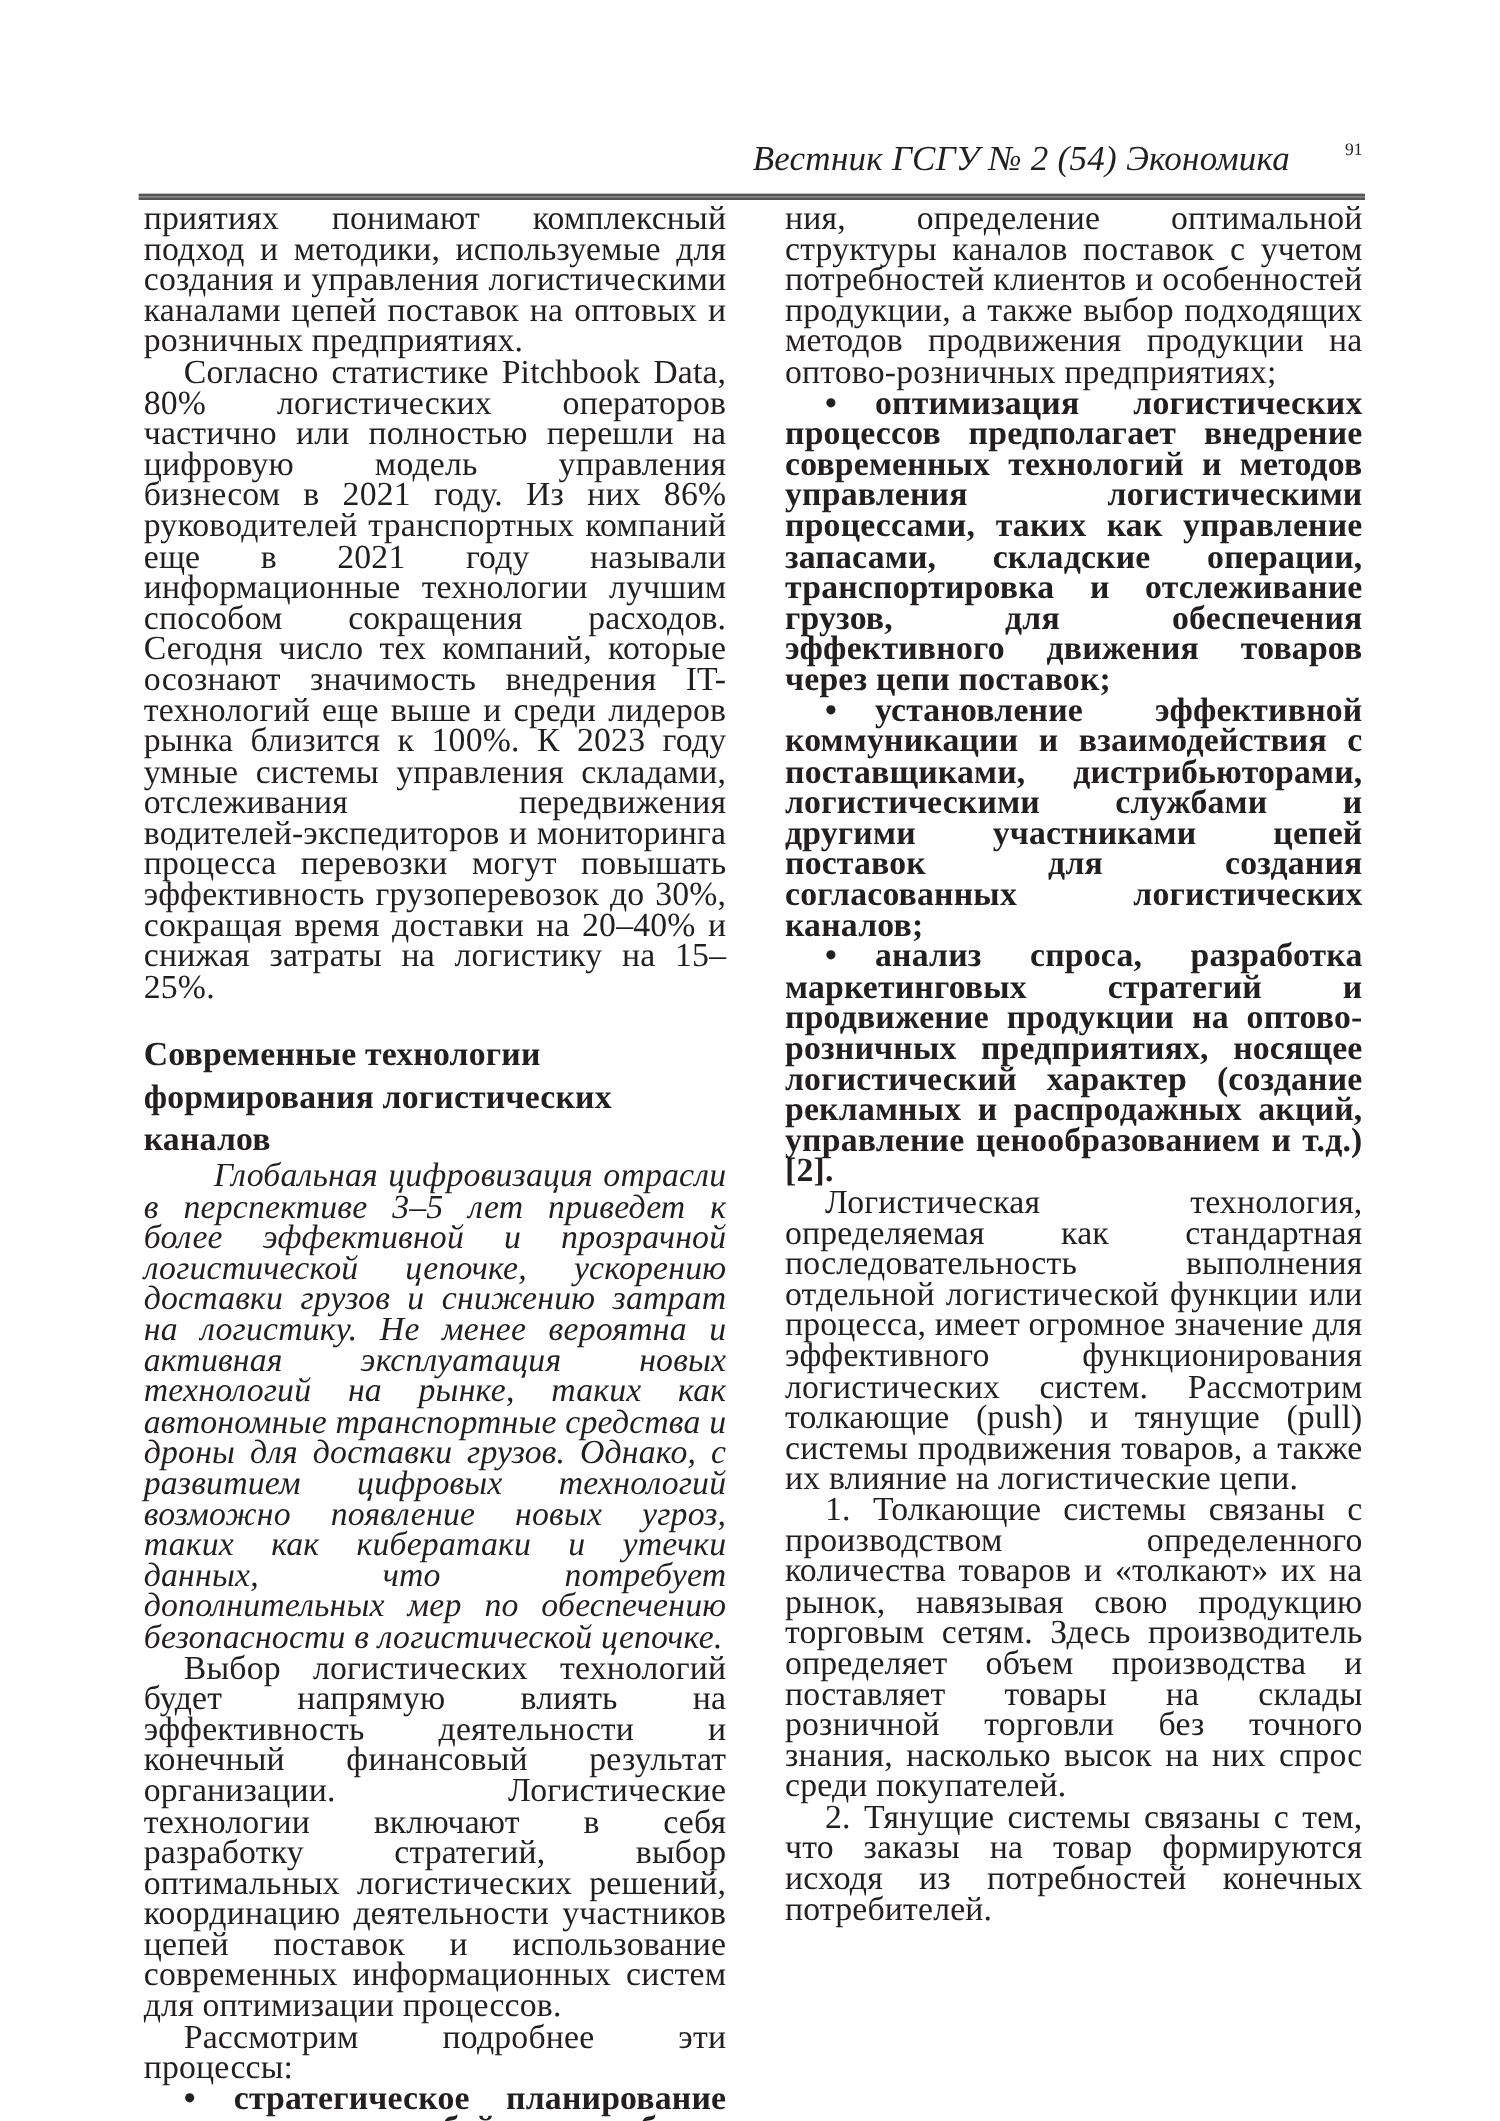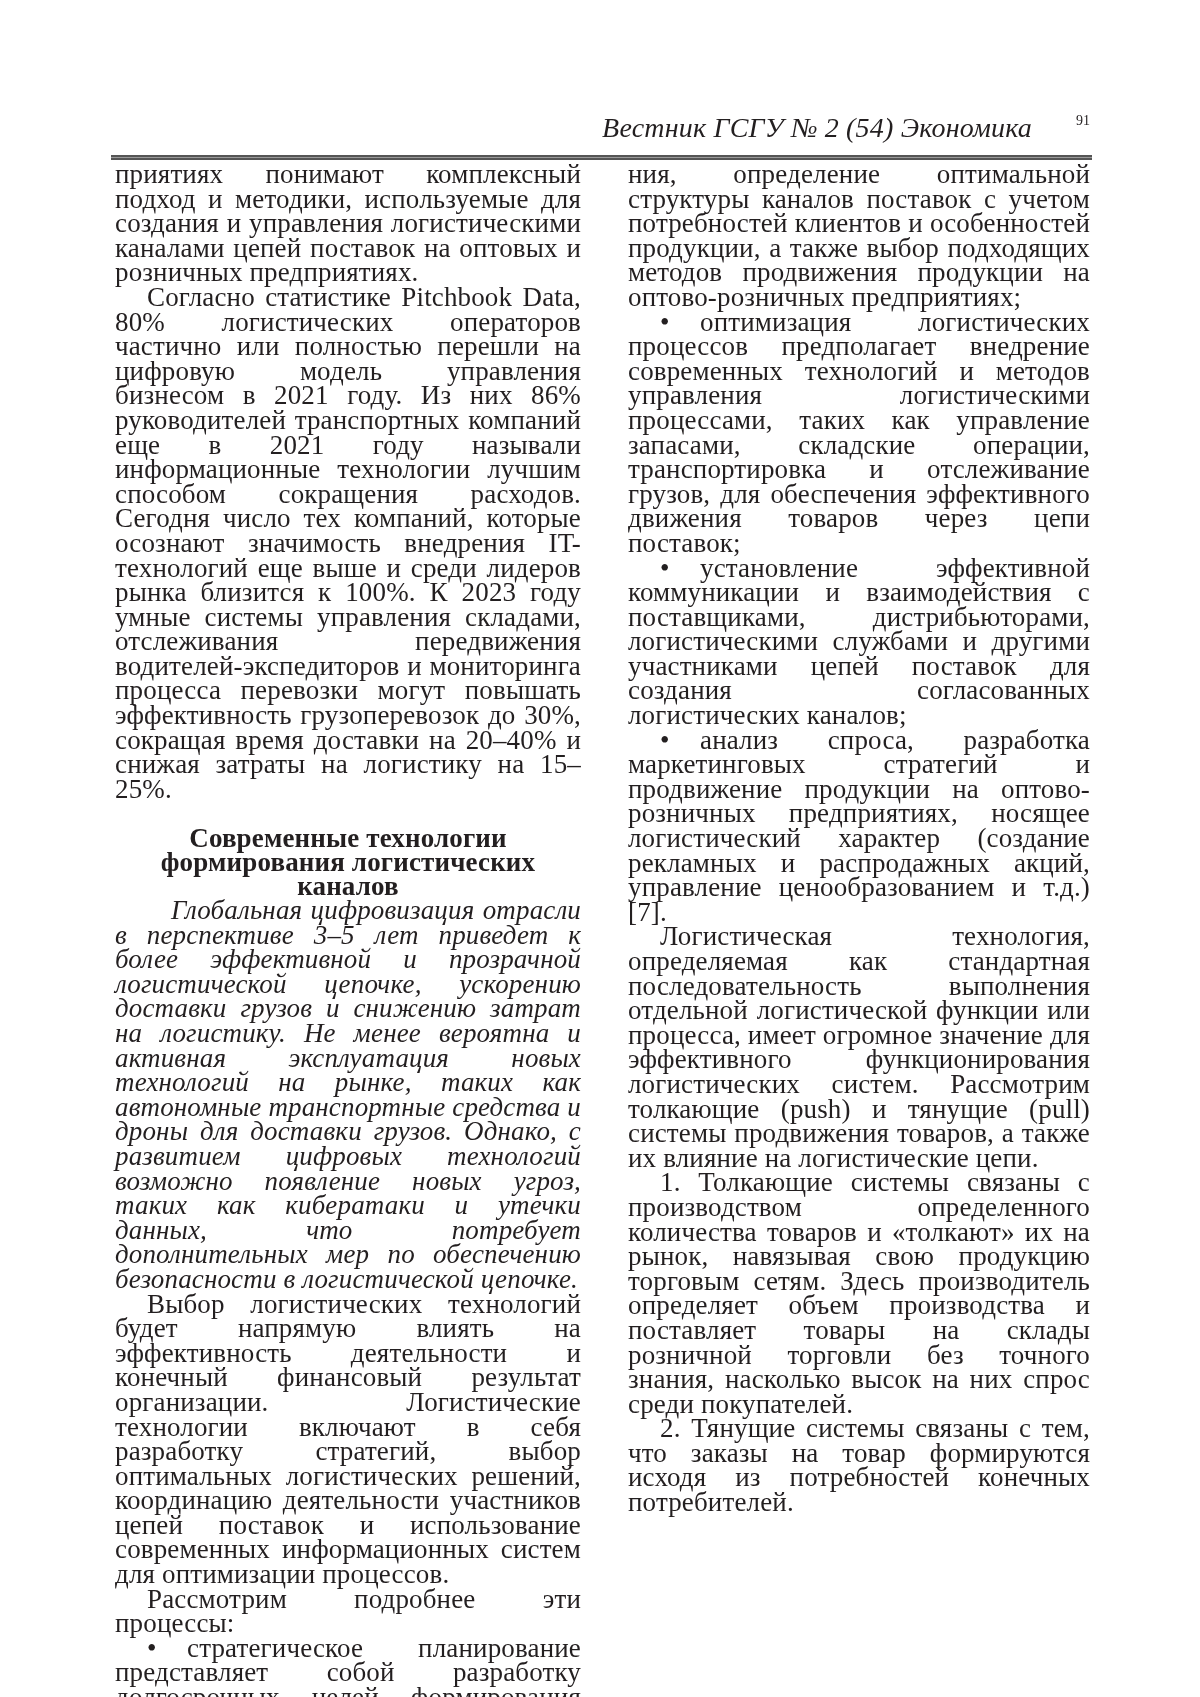--- a/index.html
+++ b/index.html
@@ -13,24 +13,24 @@
   .rule { position: absolute; left: 111px; width: 981px; top: 155px; height: 5px;
           border-top: 2px solid #555; border-bottom: 2px solid #555; box-sizing: border-box;
           background: #9a9a9a; }
   .col { position: absolute; top: 162px; font-size: 19px; line-height: 24.6px;
          font-family: "Liberation Serif", "DejaVu Serif", serif; text-align: justify; }
   .col.left { left: 115px; width: 466px; }
   .col.right { left: 628px; width: 462px; }
   .col p { margin: 0; font-size: 27px; letter-spacing: 0.15px; hyphens: manual; }
   .col p.ind { text-indent: 32px; }
   .col p.ind2 { text-indent: 56px; }
-  .col p.bullet { text-indent: 32px; }
+  .col p.bullet { text-indent: 32px; font-weight: bold; }
   .col p.bullet .dot { display: inline-block; width: 40px; text-indent: 0; }
-  .heading { margin: 24.6px 0 0 0 !important; font-weight: bold; text-align: center;
-             font-size: 20.5px; line-height: 24px; }
+  .heading { margin: 24.6px 0 0 0 !important; font-weight: bold; text-align: left;
+             font-size: 20.5px; line-height: 34px; }
   .heading + p { margin-top: 0; font-style: italic; }
 </style>
 </head>
 <body>
 
 <div class="header">
   <span class="header-title">Вестник ГСГУ № 2 (54) Экономика</span>
   <span class="header-page">91</span>
 </div>
 <div class="rule"></div>
@@ -42,17 +42,17 @@
   <p class="ind2">Глобальная цифровизация отрасли в перспективе 3–5 лет приведет к более эффективной и прозрачной логистической цепочке, ускорению доставки грузов и снижению затрат на логистику. Не менее вероятна и активная эксплуатация новых технологий на рынке, таких как автономные транспортные средства и дроны для доставки грузов. Однако, с развитием цифровых технологий возможно появление новых угроз, таких как кибератаки и утечки данных, что потребует дополнительных мер по обеспечению безопасности в логистической цепочке.</p>
   <p class="ind">Выбор логистических технологий будет напрямую влиять на эффективность деятельности и конечный финансовый результат организации. Логистические технологии включают в себя разработку стратегий, выбор оптимальных логистических решений, координацию деятельности участников цепей поставок и использование современных информационных систем для оптимизации процессов.</p>
   <p class="ind">Рассмотрим подробнее эти процессы:</p>
   <p class="bullet"><span class="dot">•</span><span>стратегическое планирование представляет собой разработку долгосрочных целей формирования каналов распределе-</span></p>
 </div>
 
 <div class="col right">
   <p>ния, определение оптимальной структуры каналов поставок с учетом потребностей клиентов и особенностей продукции, а также выбор подходящих методов продвижения продукции на оптово-розничных предприятиях;</p>
   <p class="bullet"><span class="dot">•</span><span>оптимизация логистических процессов предполагает внедрение современных технологий и методов управления логистическими процессами, таких как управление запасами, складские операции, транспортировка и отслеживание грузов, для обеспечения эффективного движения товаров через цепи поставок;</span></p>
   <p class="bullet"><span class="dot">•</span><span>установление эффективной коммуникации и взаимодействия с поставщиками, дистрибьюторами, логистическими службами и другими участниками цепей поставок для создания согласованных логистических каналов;</span></p>
-  <p class="bullet"><span class="dot">•</span><span>анализ спроса, разработка маркетинговых стратегий и продвижение продукции на оптово-розничных предприятиях, носящее логистический характер (создание рекламных и распродажных акций, управление ценообразованием и т.д.) [7].</span></p>
+  <p class="bullet"><span class="dot">•</span><span>анализ спроса, разработка маркетинговых стратегий и продвижение продукции на оптово-розничных предприятиях, носящее логистический характер (создание рекламных и распродажных акций, управление ценообразованием и т.д.) [2].</span></p>
   <p class="ind">Логистическая технология, определяемая как стандартная последовательность выполнения отдельной логистической функции или процесса, имеет огромное значение для эффективного функционирования логистических систем. Рассмотрим толкающие (push) и тянущие (pull) системы продвижения товаров, а также их влияние на логистические цепи.</p>
   <p class="ind">1. Толкающие системы связаны с производством определенного количества товаров и «толкают» их на рынок, навязывая свою продукцию торговым сетям. Здесь производитель определяет объем производства и поставляет товары на склады розничной торговли без точного знания, насколько высок на них спрос среди покупателей.</p>
   <p class="ind">2. Тянущие системы связаны с тем, что заказы на товар формируются исходя из потребностей конечных потребителей.</p>
 </div>
 
 </body></html>

